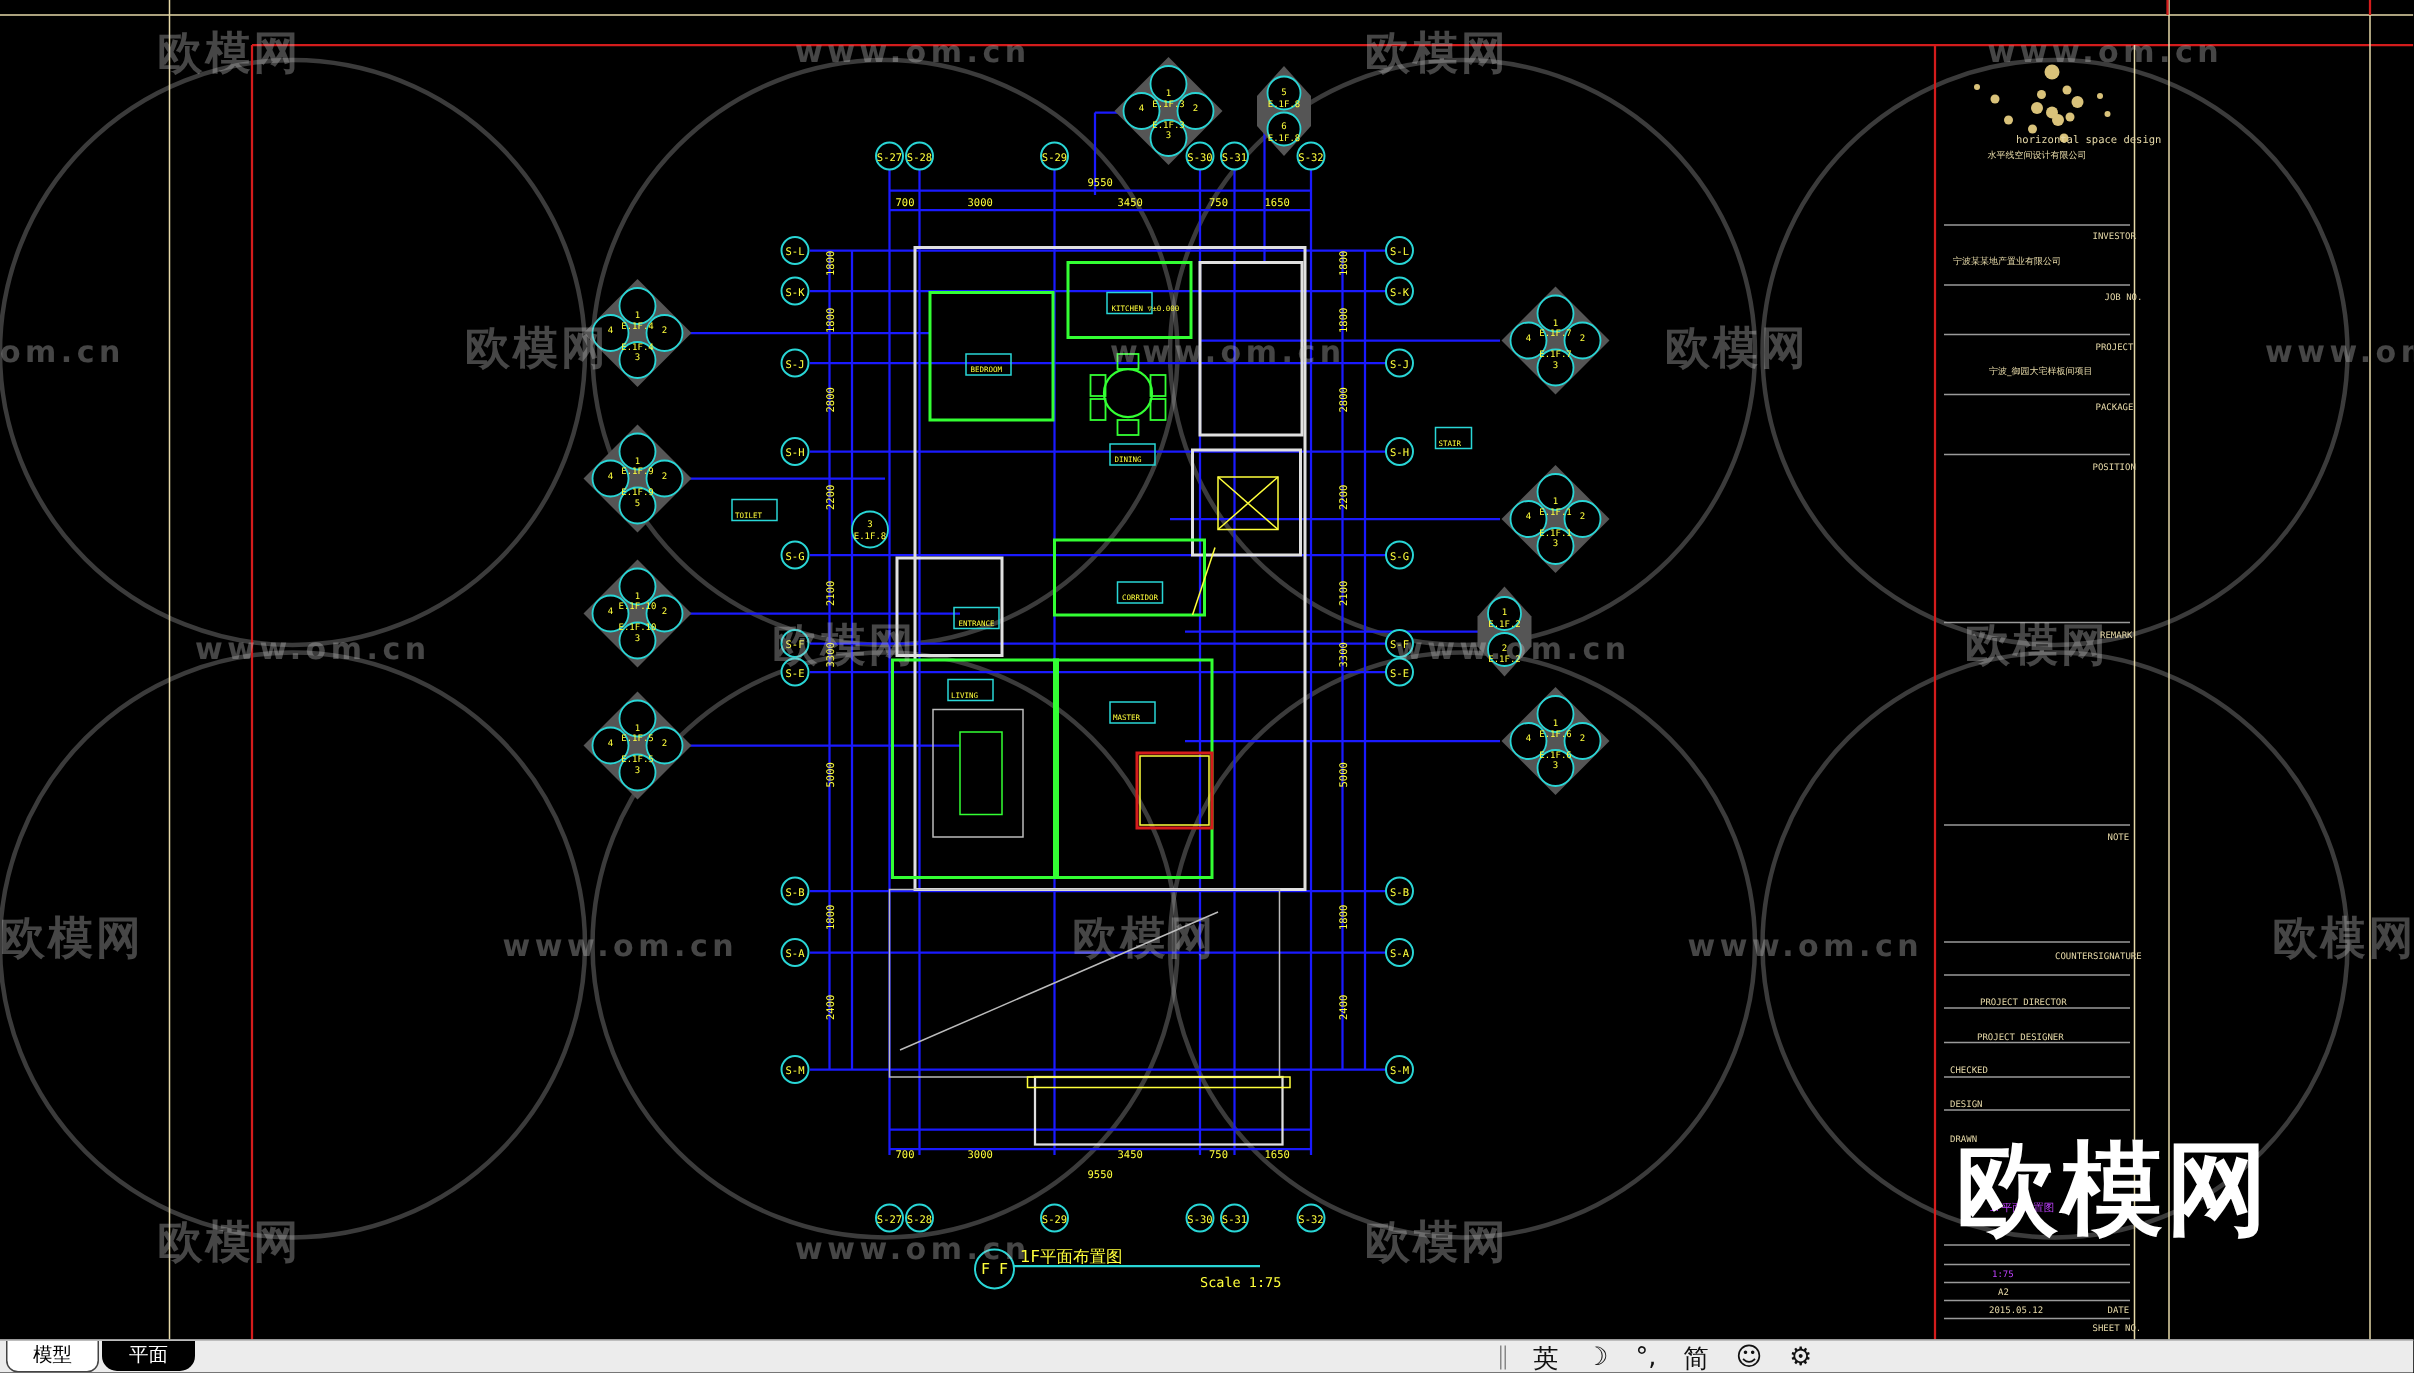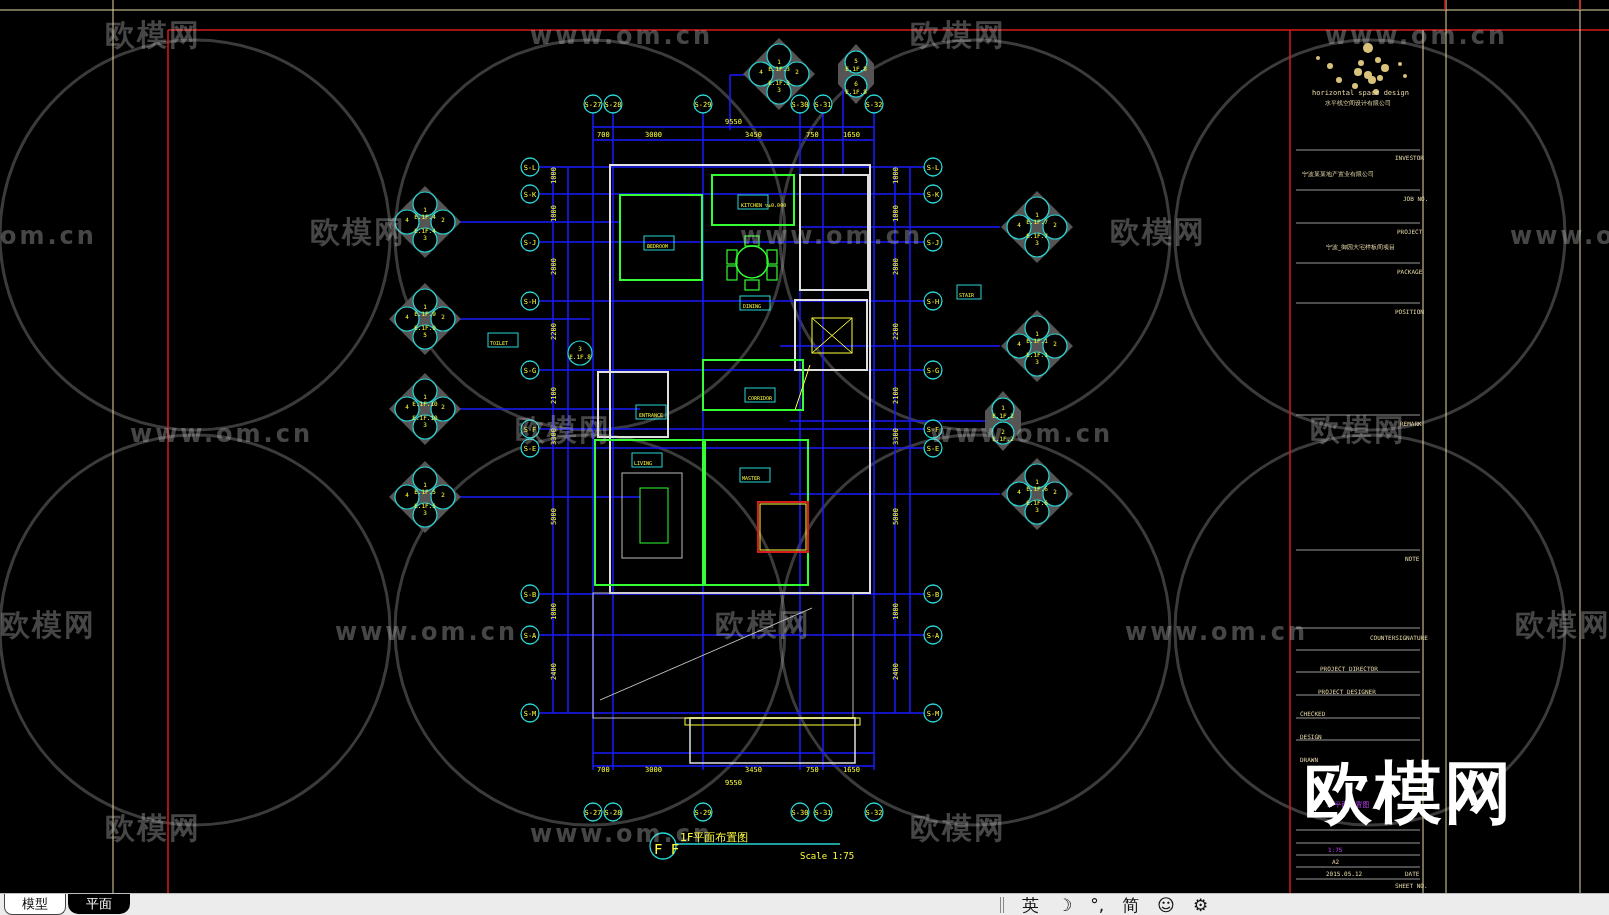--- a/index.html
+++ b/index.html
@@ -1,21 +1,21 @@
 <!DOCTYPE html>
 <html><head>
 <meta charset="utf-8">
 <style>
   html,body{margin:0;padding:0;background:#000;}
   body{width:1609px;height:915px;position:relative;overflow:hidden;font-family:"DejaVu Sans Mono",monospace;}
   #canvas{position:absolute;left:0;top:0;width:1609px;height:893px;background:#000;}
   svg text{font-family:"DejaVu Sans Mono",monospace;}
   .wm{position:absolute;color:rgba(200,200,200,0.35);font-family:"DejaVu Sans",sans-serif;font-weight:bold;pointer-events:none;white-space:nowrap;}
   .wm-cn{font-size:30px;letter-spacing:2px;}
-  .wm-url{font-size:24px;letter-spacing:3px;}
+  .wm-url{font-size:20px;letter-spacing:3px;}
   .tb-text{position:absolute;color:#e6d9a8;font-size:6px;line-height:7px;white-space:nowrap;}
   .tb-cn{position:absolute;color:#e6d9a8;font-size:8px;white-space:nowrap;font-family:"DejaVu Sans",sans-serif;}
   .brand{position:absolute;right:95px;top:748px;color:#fff;font-family:"DejaVu Sans",sans-serif;font-size:68px;font-weight:bold;letter-spacing:2px;}
   .brand-id{position:absolute;right:95px;top:820px;color:#fff;font-family:"DejaVu Sans",sans-serif;font-size:38px;}
   #statusbar{position:absolute;left:0;top:893px;width:1609px;height:22px;background:#ececec;border-top:1px solid #bdbdbd;}
   .tab{position:absolute;top:0;height:20px;line-height:20px;font-family:"DejaVu Sans",sans-serif;font-size:13px;text-align:center;}
   .tab-model{left:4px;width:60px;background:#fff;color:#000;border:1px solid #444;border-top:none;border-radius:0 0 8px 8px;}
   .tab-layout{left:68px;width:62px;background:#000;color:#fff;border-radius:0 0 10px 10px;}
   .ime{position:absolute;left:1000px;top:0;height:22px;width:210px;display:flex;align-items:center;gap:18px;font-family:"DejaVu Sans",sans-serif;font-size:17px;color:#111;}
   .ime .sep{width:2px;height:16px;border-left:1px solid #888;border-right:1px solid #888;}
@@ -443,25 +443,25 @@
   <div class="wm wm-cn" style="left:1310px;top:410px;">欧模网</div>
   <div class="wm wm-cn" style="left:0px;top:605px;">欧模网</div>
   <div class="wm wm-url" style="left:335px;top:618px;">www.om.cn</div>
   <div class="wm wm-cn" style="left:715px;top:605px;">欧模网</div>
   <div class="wm wm-url" style="left:1125px;top:618px;">www.om.cn</div>
   <div class="wm wm-cn" style="left:1515px;top:605px;">欧模网</div>
   <div class="wm wm-cn" style="left:105px;top:808px;">欧模网</div>
   <div class="wm wm-url" style="left:530px;top:820px;">www.om.cn</div>
   <div class="wm wm-cn" style="left:910px;top:808px;">欧模网</div>
 
-  <div style="position:absolute;left:654px;top:841px;color:#ffff3b;font-size:14px;">F F</div>
+  <div style="position:absolute;left:654px;top:841px;color:#ffff3b;font-size:10px;">F F</div>
   <div style="position:absolute;left:680px;top:830px;color:#ffff3b;font-size:11px;font-family:'DejaVu Sans',sans-serif;">1F平面布置图</div>
   <div style="position:absolute;left:800px;top:851px;color:#ffff3b;font-size:9px;">Scale 1:75</div>
 
-  <div class="tb-text" style="left:1312px;top:90px;font-size:7px;">horizontal space design</div>
+  <div class="tb-text" style="left:1344px;top:90px;font-size:7px;">horizontal space design</div>
   <div class="tb-cn" style="left:1325px;top:99px;font-size:6px;">水平线空间设计有限公司</div>
   <div class="tb-text" style="left:1395px;top:154px;">INVESTOR</div>
   <div class="tb-cn" style="left:1302px;top:170px;font-size:6px;">宁波某某地产置业有限公司</div>
   <div class="tb-text" style="left:1403px;top:195px;">JOB NO.</div>
   <div class="tb-text" style="left:1397px;top:228px;">PROJECT</div>
   <div class="tb-cn" style="left:1326px;top:243px;font-size:6px;">宁波_御园大宅样板间项目</div>
   <div class="tb-text" style="left:1397px;top:268px;">PACKAGE</div>
   <div class="tb-text" style="left:1395px;top:308px;">POSITION</div>
   <div class="tb-text" style="left:1400px;top:420px;">REMARK</div>
   <div class="tb-text" style="left:1405px;top:555px;">NOTE</div>

